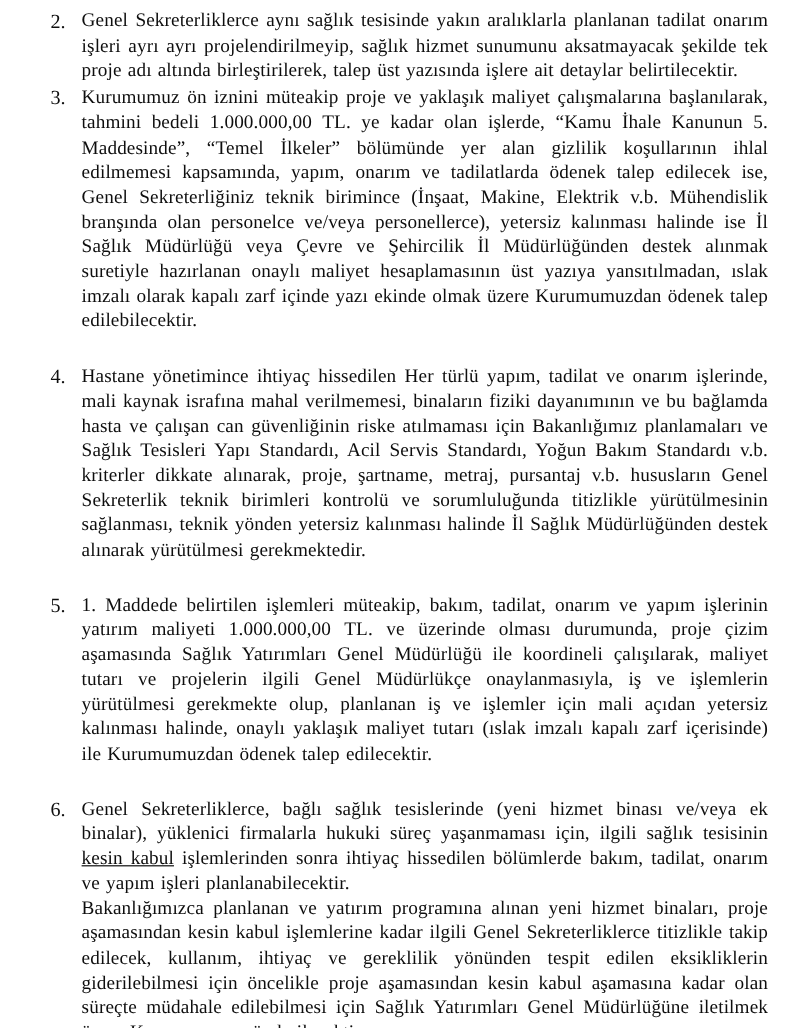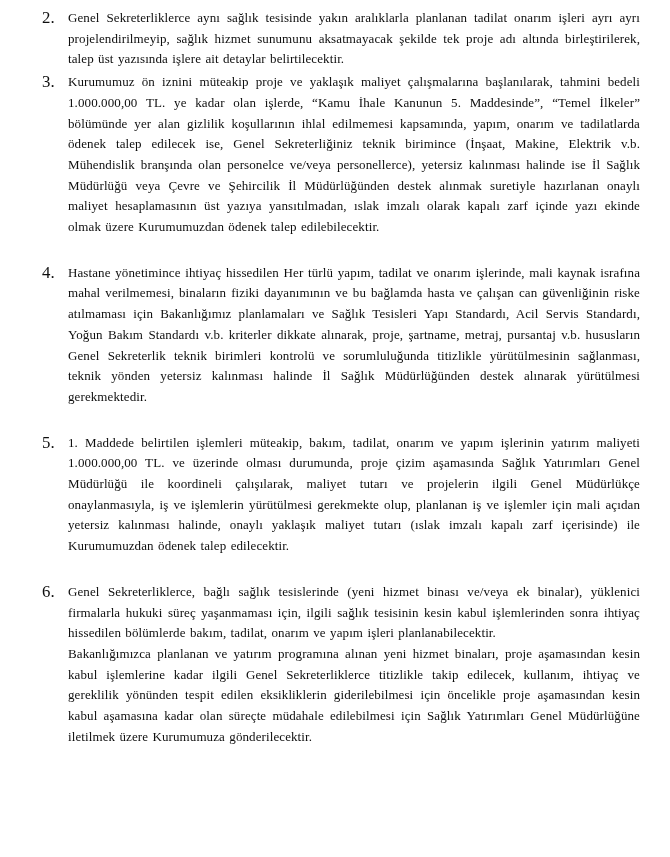--- a/index.html
+++ b/index.html
@@ -30,31 +30,32 @@
   }
   .num {
     flex: 0 0 26px;
     width: 26px;
     font-size: 16.8px;
     line-height: 20.7px;
   }
   .itext {
     flex: 1 1 auto;
     text-align: justify;
-    font-size: 13px;
+    font-size: 16px;
     line-height: 20.7px;
     letter-spacing: 0.1px;
     word-spacing: 1px;
     hyphens: none;
   }
   .para {
     margin: 0;
     text-align: justify;
   }
   .underline {
+    text-decoration: underline;
     margin-top: 16px;
   }
 </style>
 </head>
 <body>
 
 <div class="page">
 
   <div class="doc-item">
     <span class="num">2.</span>

